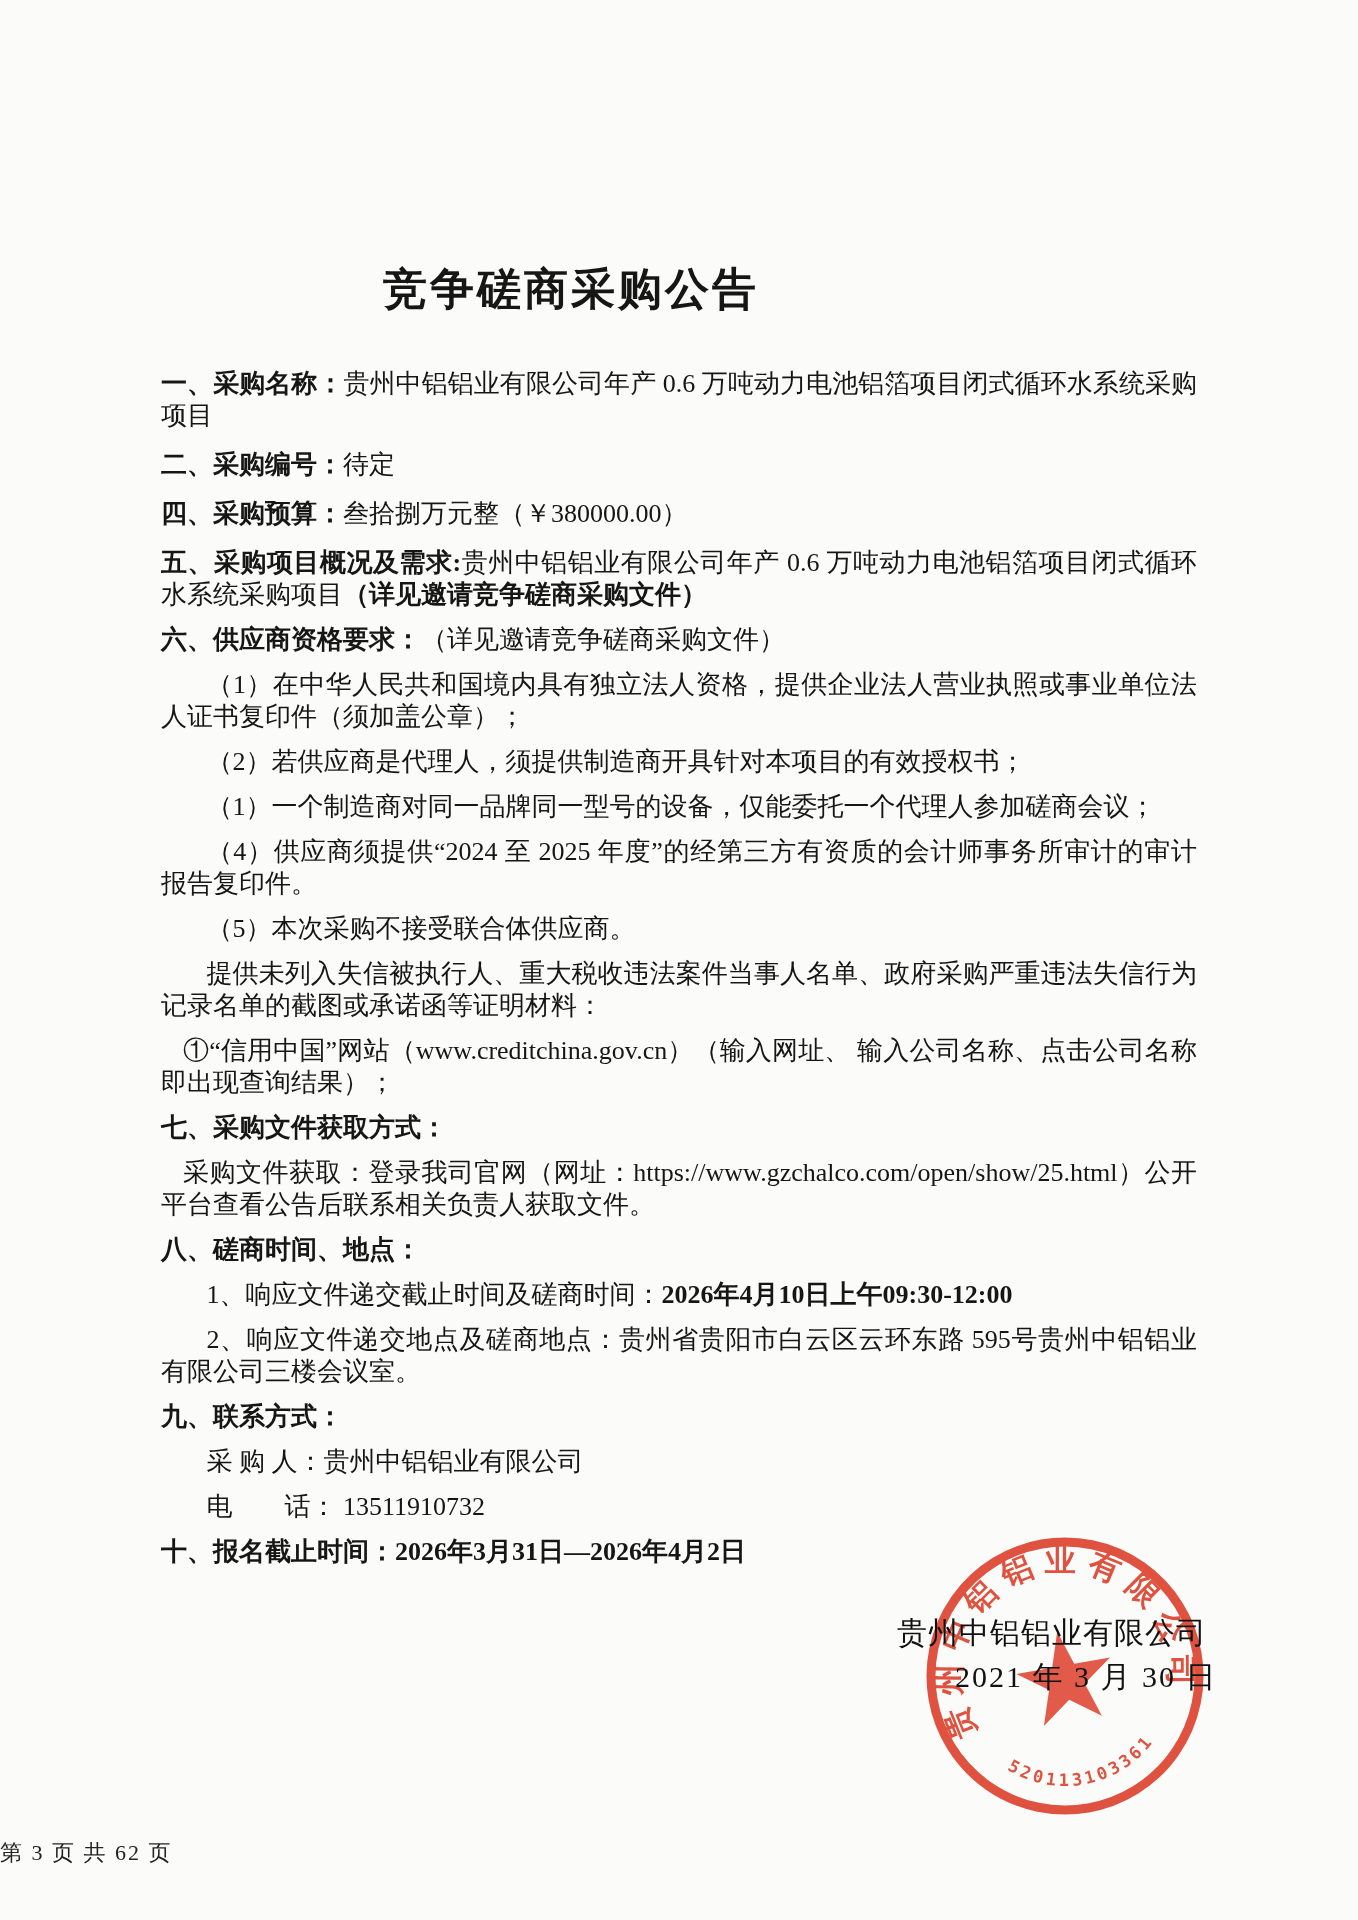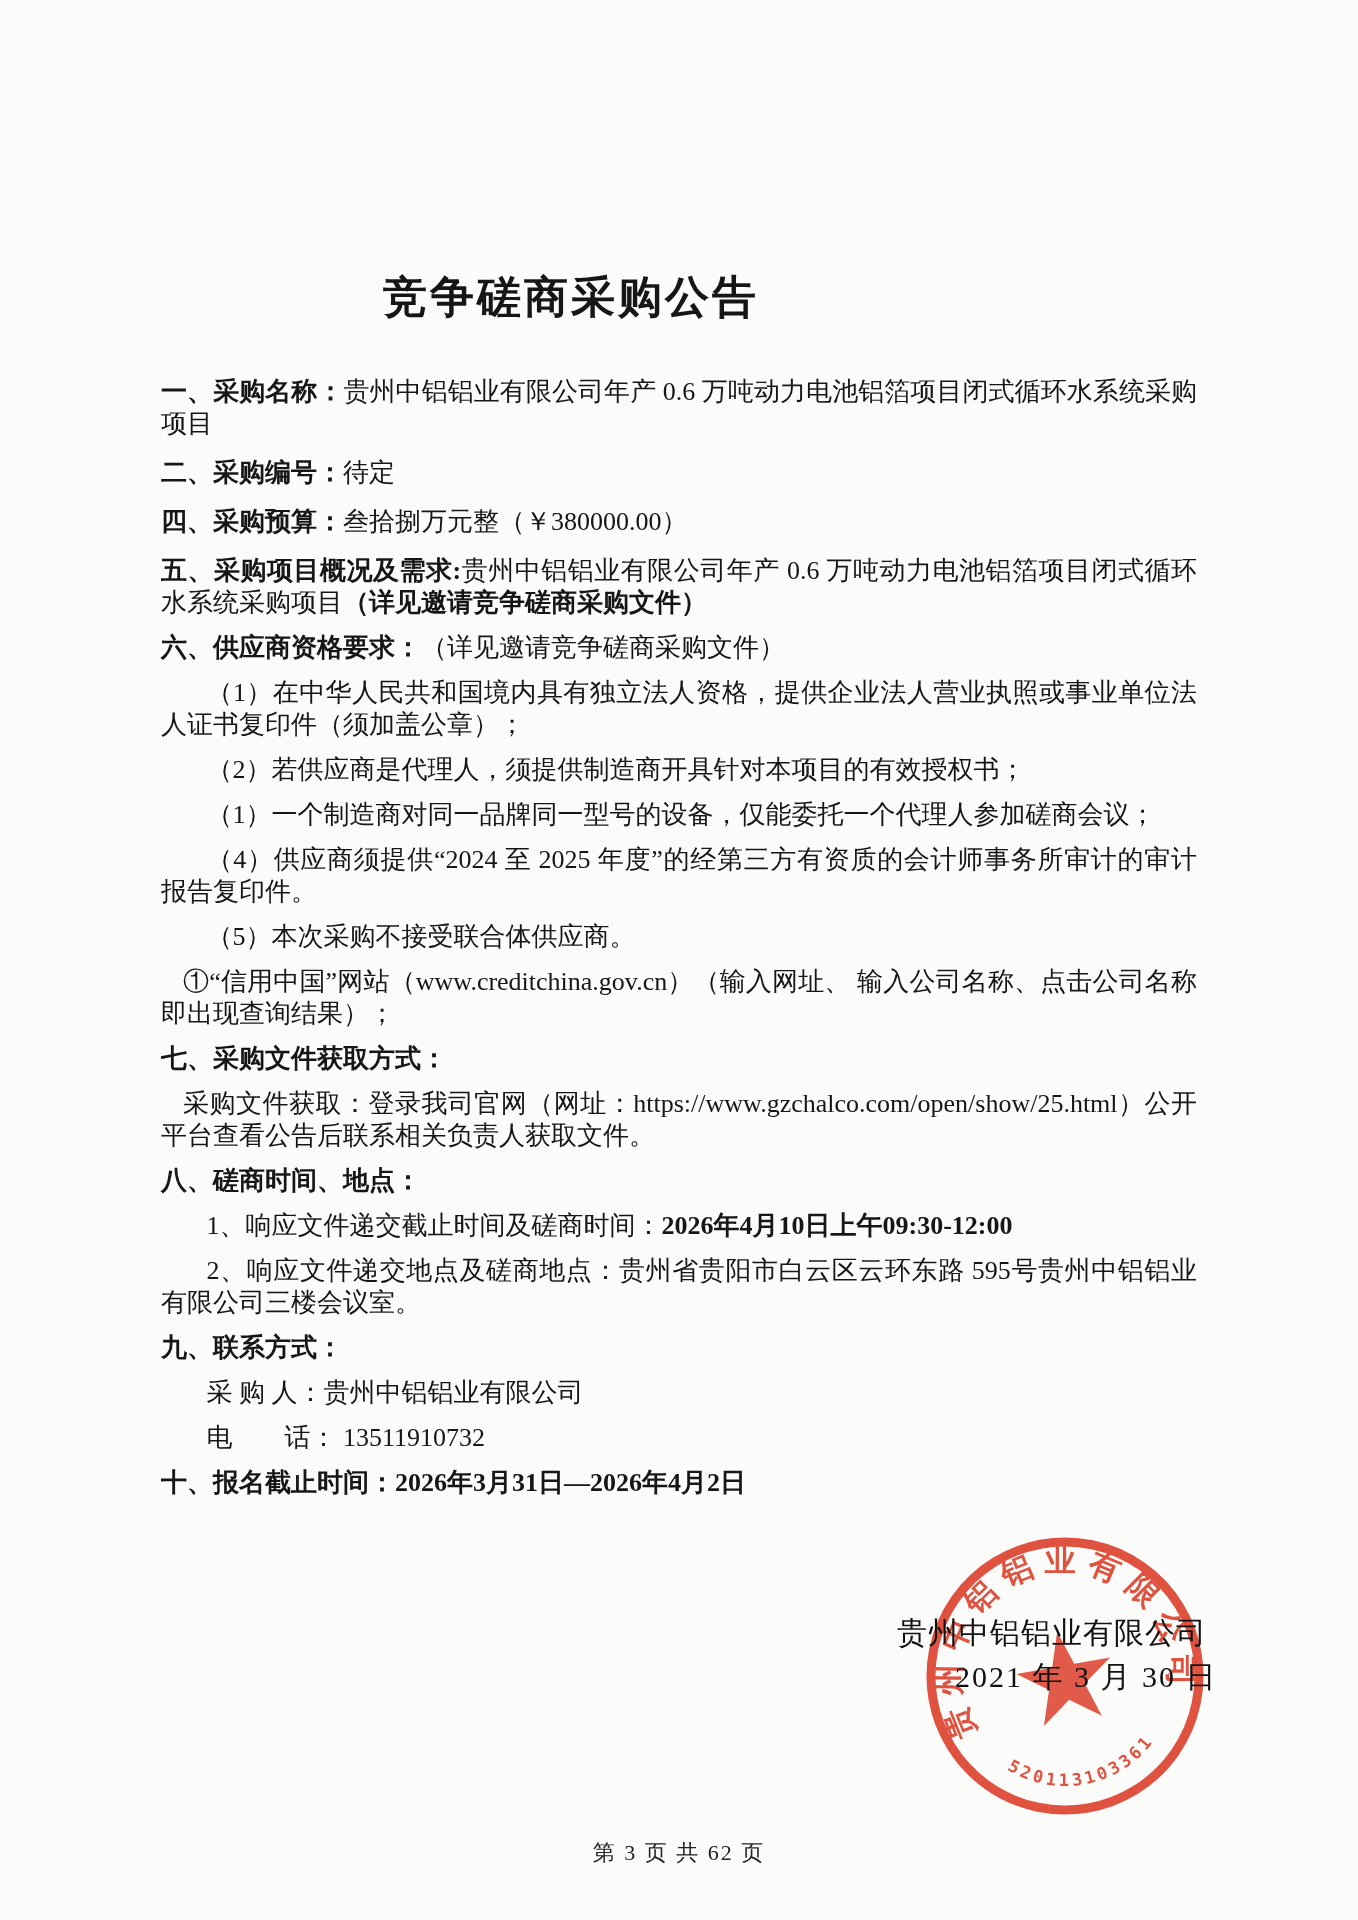--- a/index.html
+++ b/index.html
@@ -6,21 +6,21 @@
   body{
     width:1358px;height:1920px;
     background:#fbfbf9;
     font-family:"Liberation Serif","DejaVu Serif",serif;
     color:#161616;
     position:relative;
     overflow:hidden;
   }
   .page{
     position:absolute;inset:0;
-    padding:8px 148px;
+    padding:0 148px;
     box-sizing:border-box;
   }
   .doc-title{
     margin:268px 0 56px 235px;
     width:-moz-fit-content;width:fit-content;
     font-size:44px;line-height:44px;
     font-weight:700;
     letter-spacing:3px;
   }
   .doc-body{font-size:26px;line-height:32px;}
@@ -34,21 +34,21 @@
   .sig-line{
     position:absolute;
     font-size:30px;line-height:34px;
     color:#111;
     white-space:nowrap;
   }
   .sig-company{left:2px;top:96px;letter-spacing:1px;}
   .sig-date{left:60px;top:140px;letter-spacing:2px;}
   .footer{
     position:absolute;left:0;top:1838px;width:1358px;
-    text-align:center;
+    text-align:left;
     font-size:22px;letter-spacing:2px;
     color:#222;
   }
 </style>
 </head>
 <body>
 
 <div class="page">
 
   <h1 class="doc-title">竞争磋商采购公告</h1>
@@ -57,20 +57,21 @@
       <p class="para top"><span class="b">一、采购名称：</span><span>贵州中铝铝业有限公司年产 0.6 万吨动力电池铝箔项目闭式循环水系统采购项目</span></p>
       <p class="para top"><span class="b">二、采购编号：</span><span>待定</span></p>
       <p class="para top"><span class="b">四、采购预算：</span><span>叁拾捌万元整（￥380000.00）</span></p>
       <p class="para"><span class="b">五、采购项目概况及需求:</span><span>贵州中铝铝业有限公司年产 0.6 万吨动力电池铝箔项目闭式循环水系统采购项目</span><span class="b">（详见邀请竞争磋商采购文件）</span></p>
       <p class="para"><span class="b">六、供应商资格要求：</span><span>（详见邀请竞争磋商采购文件）</span></p>
       <p class="para ind-2"><span>（1）在中华人民共和国境内具有独立法人资格，提供企业法人营业执照或事业单位法人证书复印件（须加盖公章）；</span></p>
       <p class="para ind-2"><span>（2）若供应商是代理人，须提供制造商开具针对本项目的有效授权书；</span></p>
       <p class="para ind-2"><span>（1）一个制造商对同一品牌同一型号的设备，仅能委托一个代理人参加磋商会议；</span></p>
       <p class="para ind-2"><span>（4）供应商须提供“2024 至 2025 年度”的经第三方有资质的会计师事务所审计的审计报告复印件。</span></p>
       <p class="para ind-2"><span>（5）本次采购不接受联合体供应商。</span></p>
+      <p class="para ind-2"><span>提供未列入失信被执行人、重大税收违法案件当事人名单、政府采购严重违法失信行为记录名单的截图或承诺函等证明材料：</span></p>
       <p class="para ind-1"><span>①“信用中国”网站（www.creditchina.gov.cn）（输入网址、 输入公司名称、点击公司名称即出现查询结果）；</span></p>
       <p class="para"><span class="b">七、采购文件获取方式：</span></p>
       <p class="para ind-1"><span>采购文件获取：登录我司官网（网址：https://www.gzchalco.com/open/show/25.html）公开平台查看公告后联系相关负责人获取文件。</span></p>
       <p class="para"><span class="b">八、磋商时间、地点：</span></p>
       <p class="para ind-2"><span>1、响应文件递交截止时间及磋商时间：</span><span class="b">2026年4月10日上午09:30-12:00</span></p>
       <p class="para ind-2"><span>2、响应文件递交地点及磋商地点：贵州省贵阳市白云区云环东路 595号贵州中铝铝业有限公司三楼会议室。</span></p>
       <p class="para"><span class="b">九、联系方式：</span></p>
       <p class="para ind-2"><span>采 购 人：贵州中铝铝业有限公司</span></p>
       <p class="para ind-2"><span>电　　话： 13511910732</span></p>
       <p class="para"><span class="b">十、报名截止时间：2026年3月31日—2026年4月2日</span></p>

